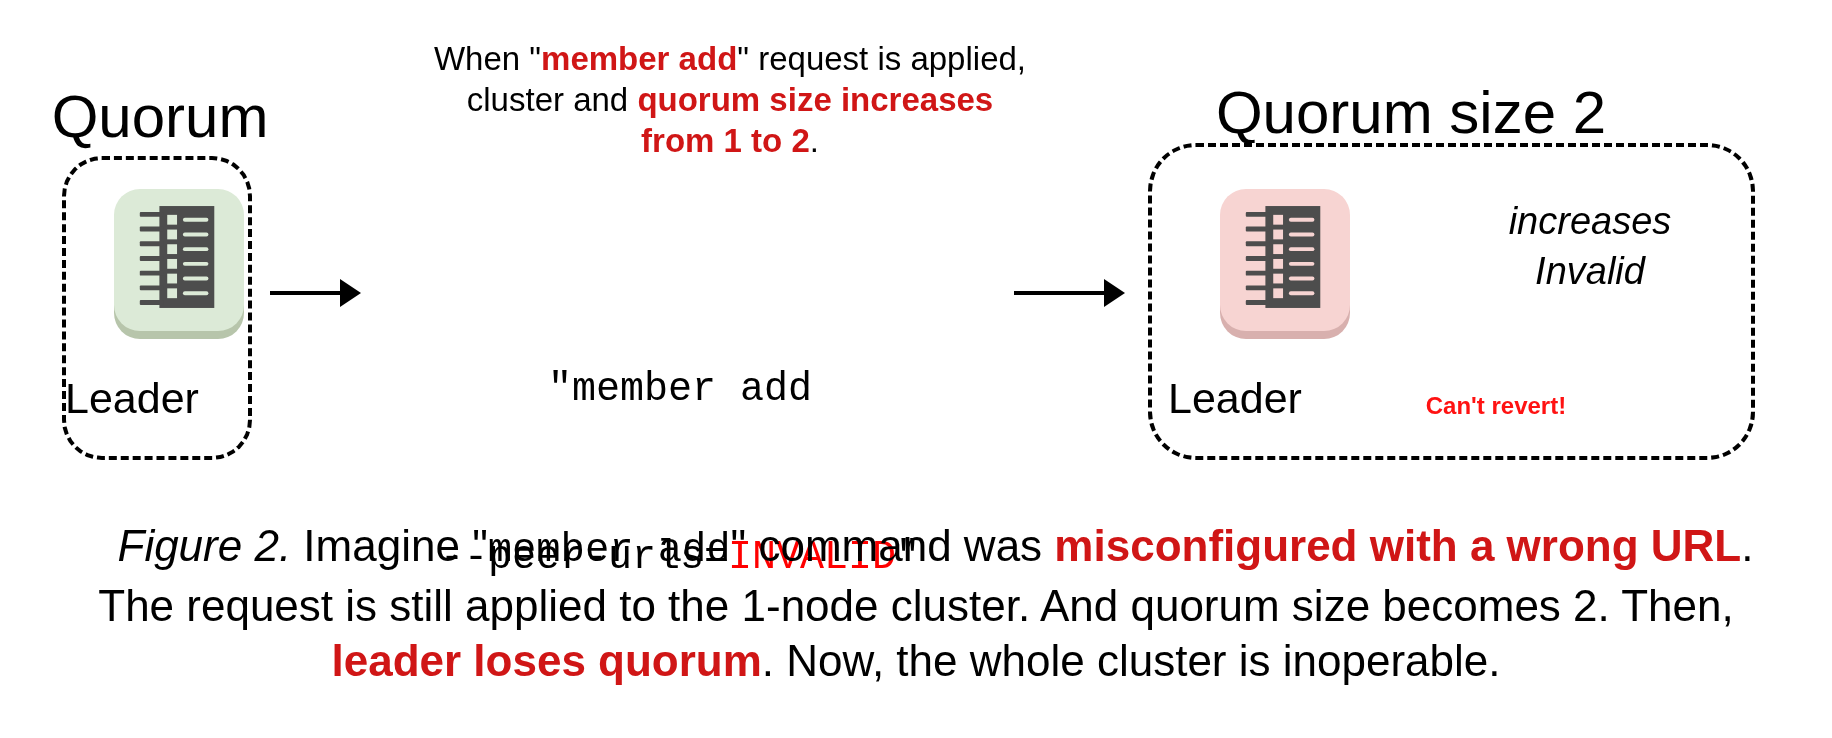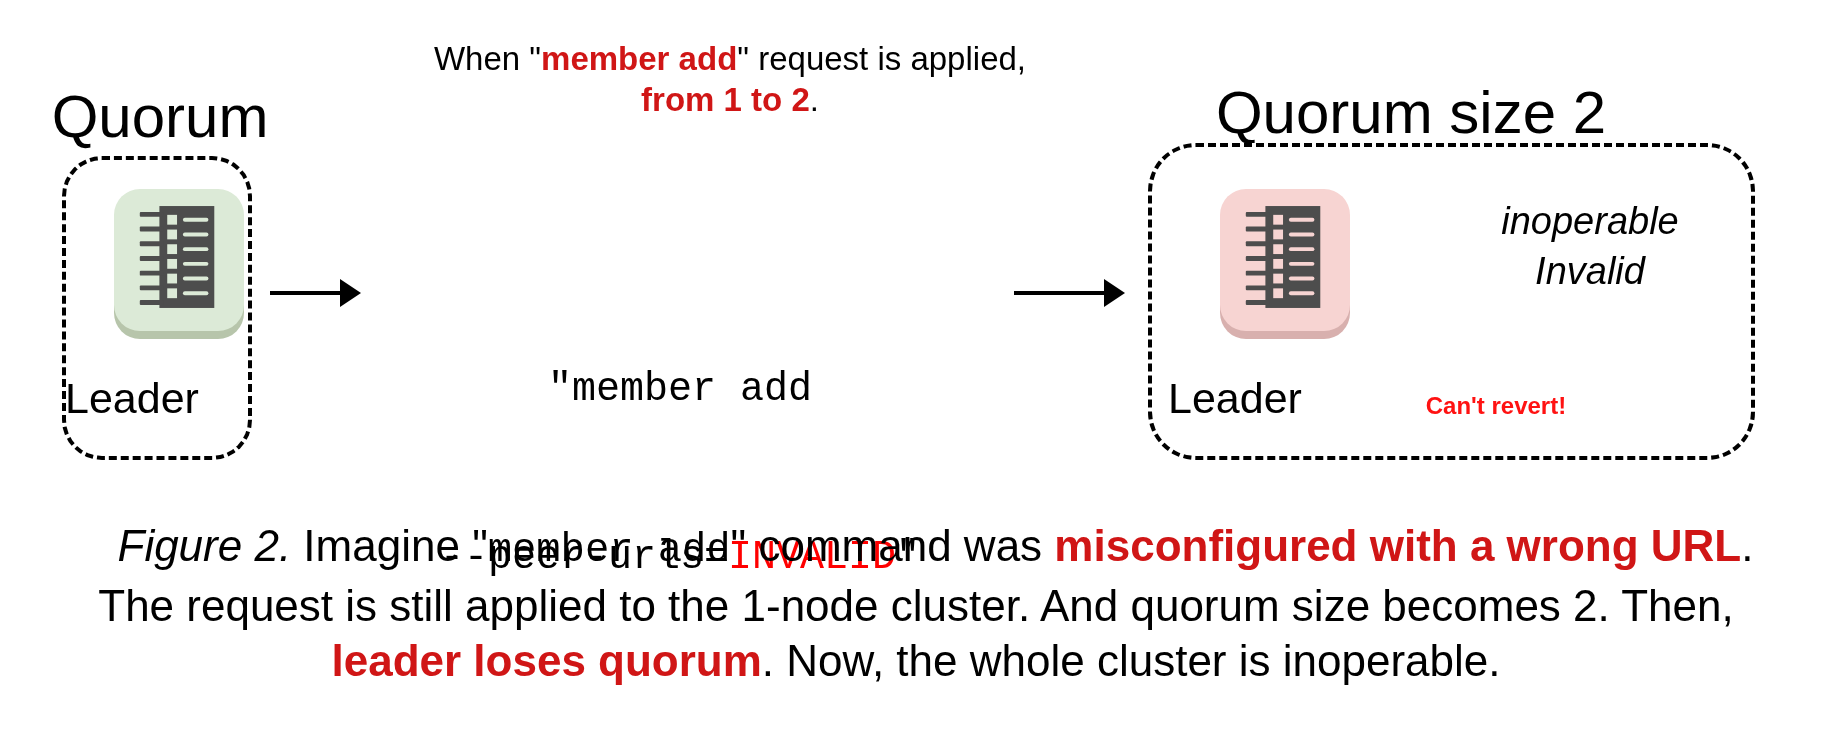--- a/index.html
+++ b/index.html
@@ -90,20 +90,21 @@
     </svg>
   </div>
 
   <div class="abs node-label left-leader">Leader</div>
 
   <div class="abs arrow-line arrow1-line"></div>
   <div class="abs arrow-head arrow1-head"></div>
 
   <div class="abs annotation">
     <div><span>When "</span><span class="red-bold">member add</span><span>" request is applied,</span></div>
+    <div><span>cluster and </span><span class="red-bold">quorum size increases</span><span></span></div>
     <div><span></span><span class="red-bold">from 1 to 2</span><span>.</span></div>
   </div>
 
   <div class="abs command">
     <div>"member add</div>
     <div><span>--peer-urls=</span><span class="code-red">INVALID</span><span>"</span></div>
   </div>
 
   <div class="abs arrow-line arrow2-line"></div>
   <div class="abs arrow-head arrow2-head"></div>
@@ -133,21 +134,21 @@
       <rect x="38" y="73" width="10" height="10" fill="currentColor"></rect>
         <rect x="54" y="76" width="26" height="4" rx="2" fill="currentColor"></rect>
       <rect x="38" y="88" width="10" height="10" fill="currentColor"></rect>
         <rect x="54" y="91" width="26" height="4" rx="2" fill="currentColor"></rect>
     </svg>
   </div>
 
   <div class="abs node-label right-leader">Leader</div>
 
   <div class="abs expecting">
-    <div>inoperable</div>
+    <div>increases</div>
     <div>Invalid</div>
   </div>
 
   <div class="abs warning">Can't revert!</div>
 
   <div class="abs caption">
     <div><span class="cap-italic">Figure 2.</span><span> Imagine "</span><span class="cap-mono">member add</span><span>" command was </span><span class="red-bold">misconfigured with a wrong URL</span><span>.</span></div>
     <div>The request is still applied to the 1-node cluster. And quorum size becomes 2. Then,</div>
     <div><span class="red-bold">leader loses quorum</span><span>. Now, the whole cluster is inoperable.</span></div>
   </div>

